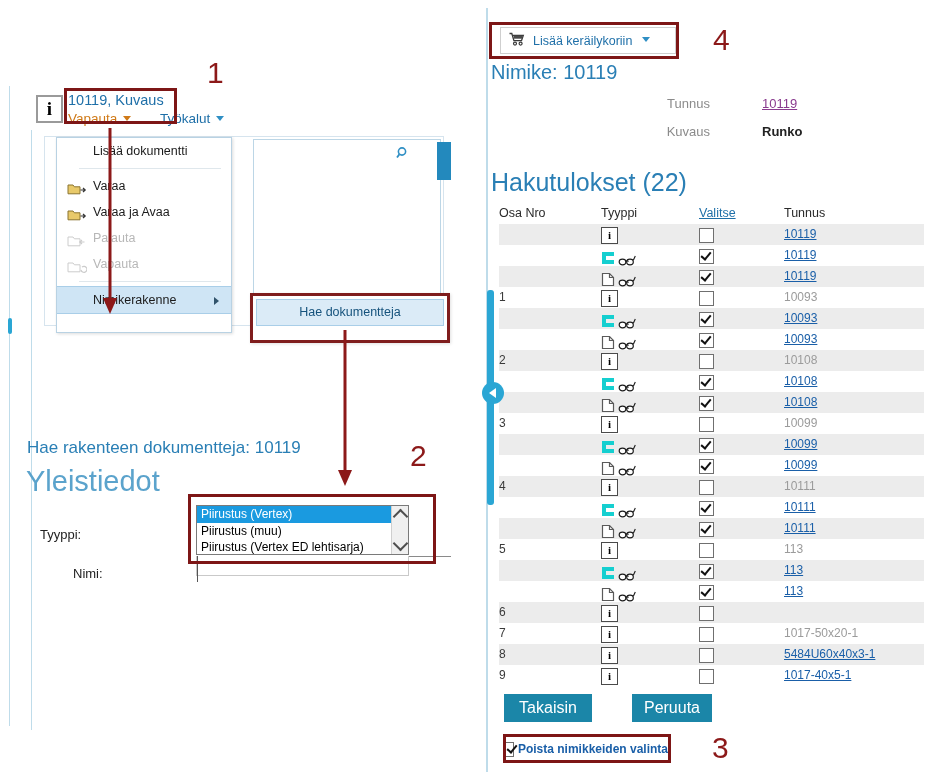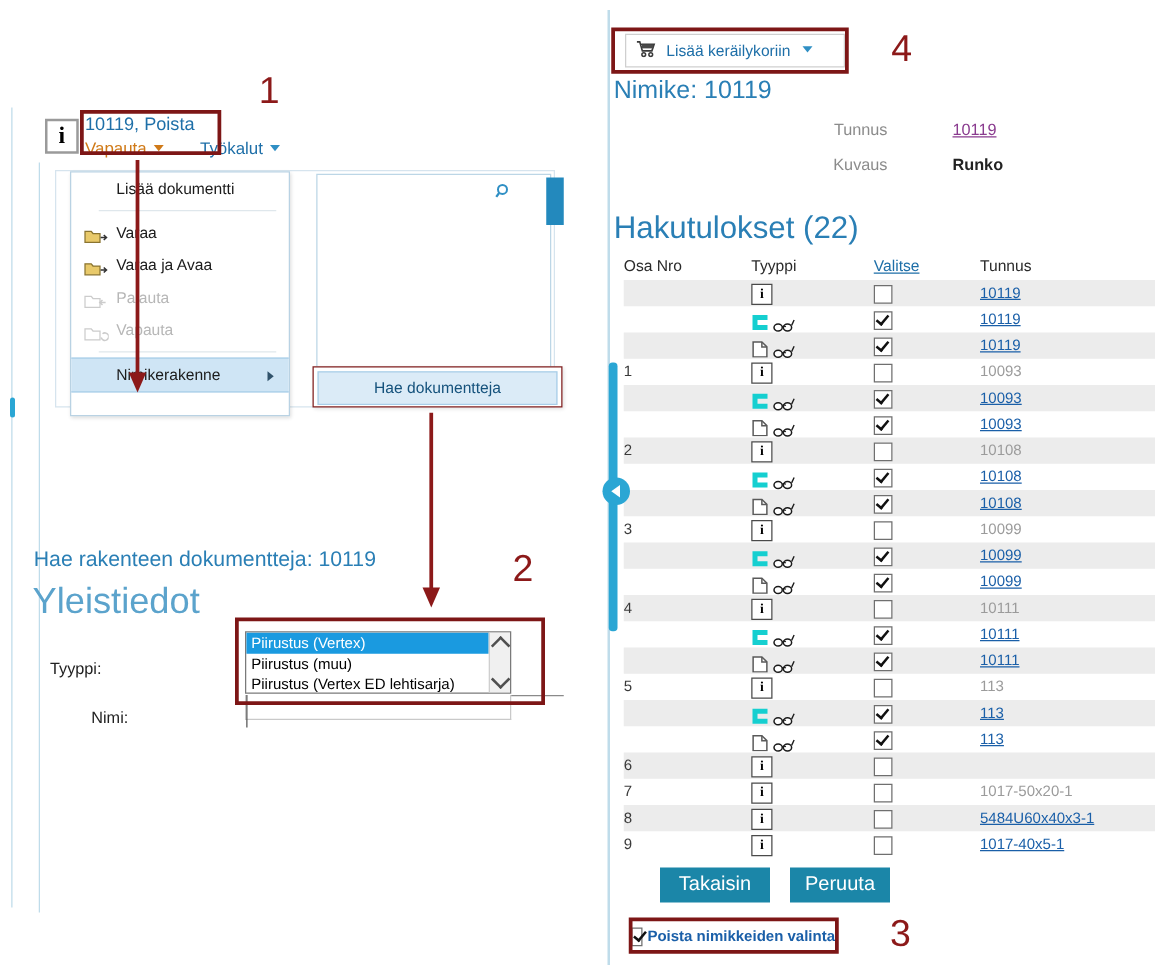--- a/index.html
+++ b/index.html
@@ -72,22 +72,22 @@
   .mi.dim{color:#b7b7b7;}
   .mi.hl{background:#cfe5f5;border-top:1px solid #a9cee8;border-bottom:1px solid #a9cee8;}
   .mi-sep{height:1px;background:#dfe7ec;margin:4px 10px 4px 22px;}
   .folder-ic{position:absolute;left:10px;top:6px;width:20px;height:14px;}
   .submenu-caret{
     position:absolute;right:12px;top:10px;width:0;height:0;
     border-top:4px solid transparent;border-bottom:4px solid transparent;
     border-left:5px solid #31536b;
   }
   #submenu{
-    position:absolute;left:250px;top:293px;width:200px;height:33px;
-    background:#ffffff;border:1px solid #7f1d1d;box-sizing:border-box;
+    position:absolute;left:250px;top:293px;width:200px;height:50px;
+    background:#ffffff;border:3px solid #7f1d1d;box-sizing:border-box;
     box-shadow:1px 1px 3px rgba(0,0,0,.12);
   }
   #submenu .sm-item{
     margin:3px;height:25px;line-height:25px;text-align:center;font-size:12.5px;
     color:#15527c;background:#dbebf7;border:1px solid #a9cee8;
   }
 
   
   .tabstub{position:absolute;background:#2389bd;}
 
@@ -199,21 +199,21 @@
 </head>
 <body>
 
 <div id="left-pane">
 
   <div class="vline" style="left:9px;top:86px;width:1px;height:640px;"></div>
   <div class="vline" style="left:31px;top:130px;width:1px;height:600px;"></div>
   <div class="blue-bar" style="left:8px;top:318px;width:4px;height:16px;"></div>
 
   <div class="item-icon-box" style="left:36px;top:95px;">i</div>
-  <div class="item-title" style="left:68px;top:92px;">10119, Poista</div>
+  <div class="item-title" style="left:68px;top:92px;">10119, Kuvaus</div>
   <div class="menubar-link" style="left:68px;top:111px;"><span>Vapauta</span><span class="caret"></span></div>
   <div class="menubar-link blue" style="left:160px;top:111px;"><span>Työkalut</span><span class="caret blue"></span></div>
 
   <div id="content-panel"></div>
   <div id="content-panel-inner"></div>
   <div class="mini-search">
     <svg width="14" height="14" viewBox="0 0 14 14">
         <circle cx="6" cy="5.5" r="3.6" fill="none" stroke="#2f8fc4" stroke-width="1.6"></circle>
         <line x1="3.3" y1="8.4" x2="1" y2="11.5" stroke="#2f8fc4" stroke-width="1.8"></line>
       </svg>
@@ -544,21 +544,21 @@
       </div>
       <div class="tr">
         <span class="c-osa">9</span>
         <span class="c-typ"><span class="ibox">i</span></span>
         <span class="c-val"><span class="cbx"></span></span>
         <span class="c-tun"><span class="tun-link">1017-40x5-1</span></span>
       </div>
     </div>
 </div>
 
-<div class="btn-teal" style="left:528px;top:694px;width:88px;">Takaisin</div>
+<div class="btn-teal" style="left:504px;top:694px;width:88px;">Takaisin</div>
 <div class="btn-teal" style="left:632px;top:694px;width:80px;">Peruuta</div>
 
 <div id="chk-bottom">
   <span class="cbx on"></span>
   <span class="lbl">Poista nimikkeiden valinta</span>
 </div>
 
 <div class="blue-bar" style="left:487px;top:290px;width:7px;height:215px;"></div>
 <div id="collapse-handle">
     <span class="tri"></span>

